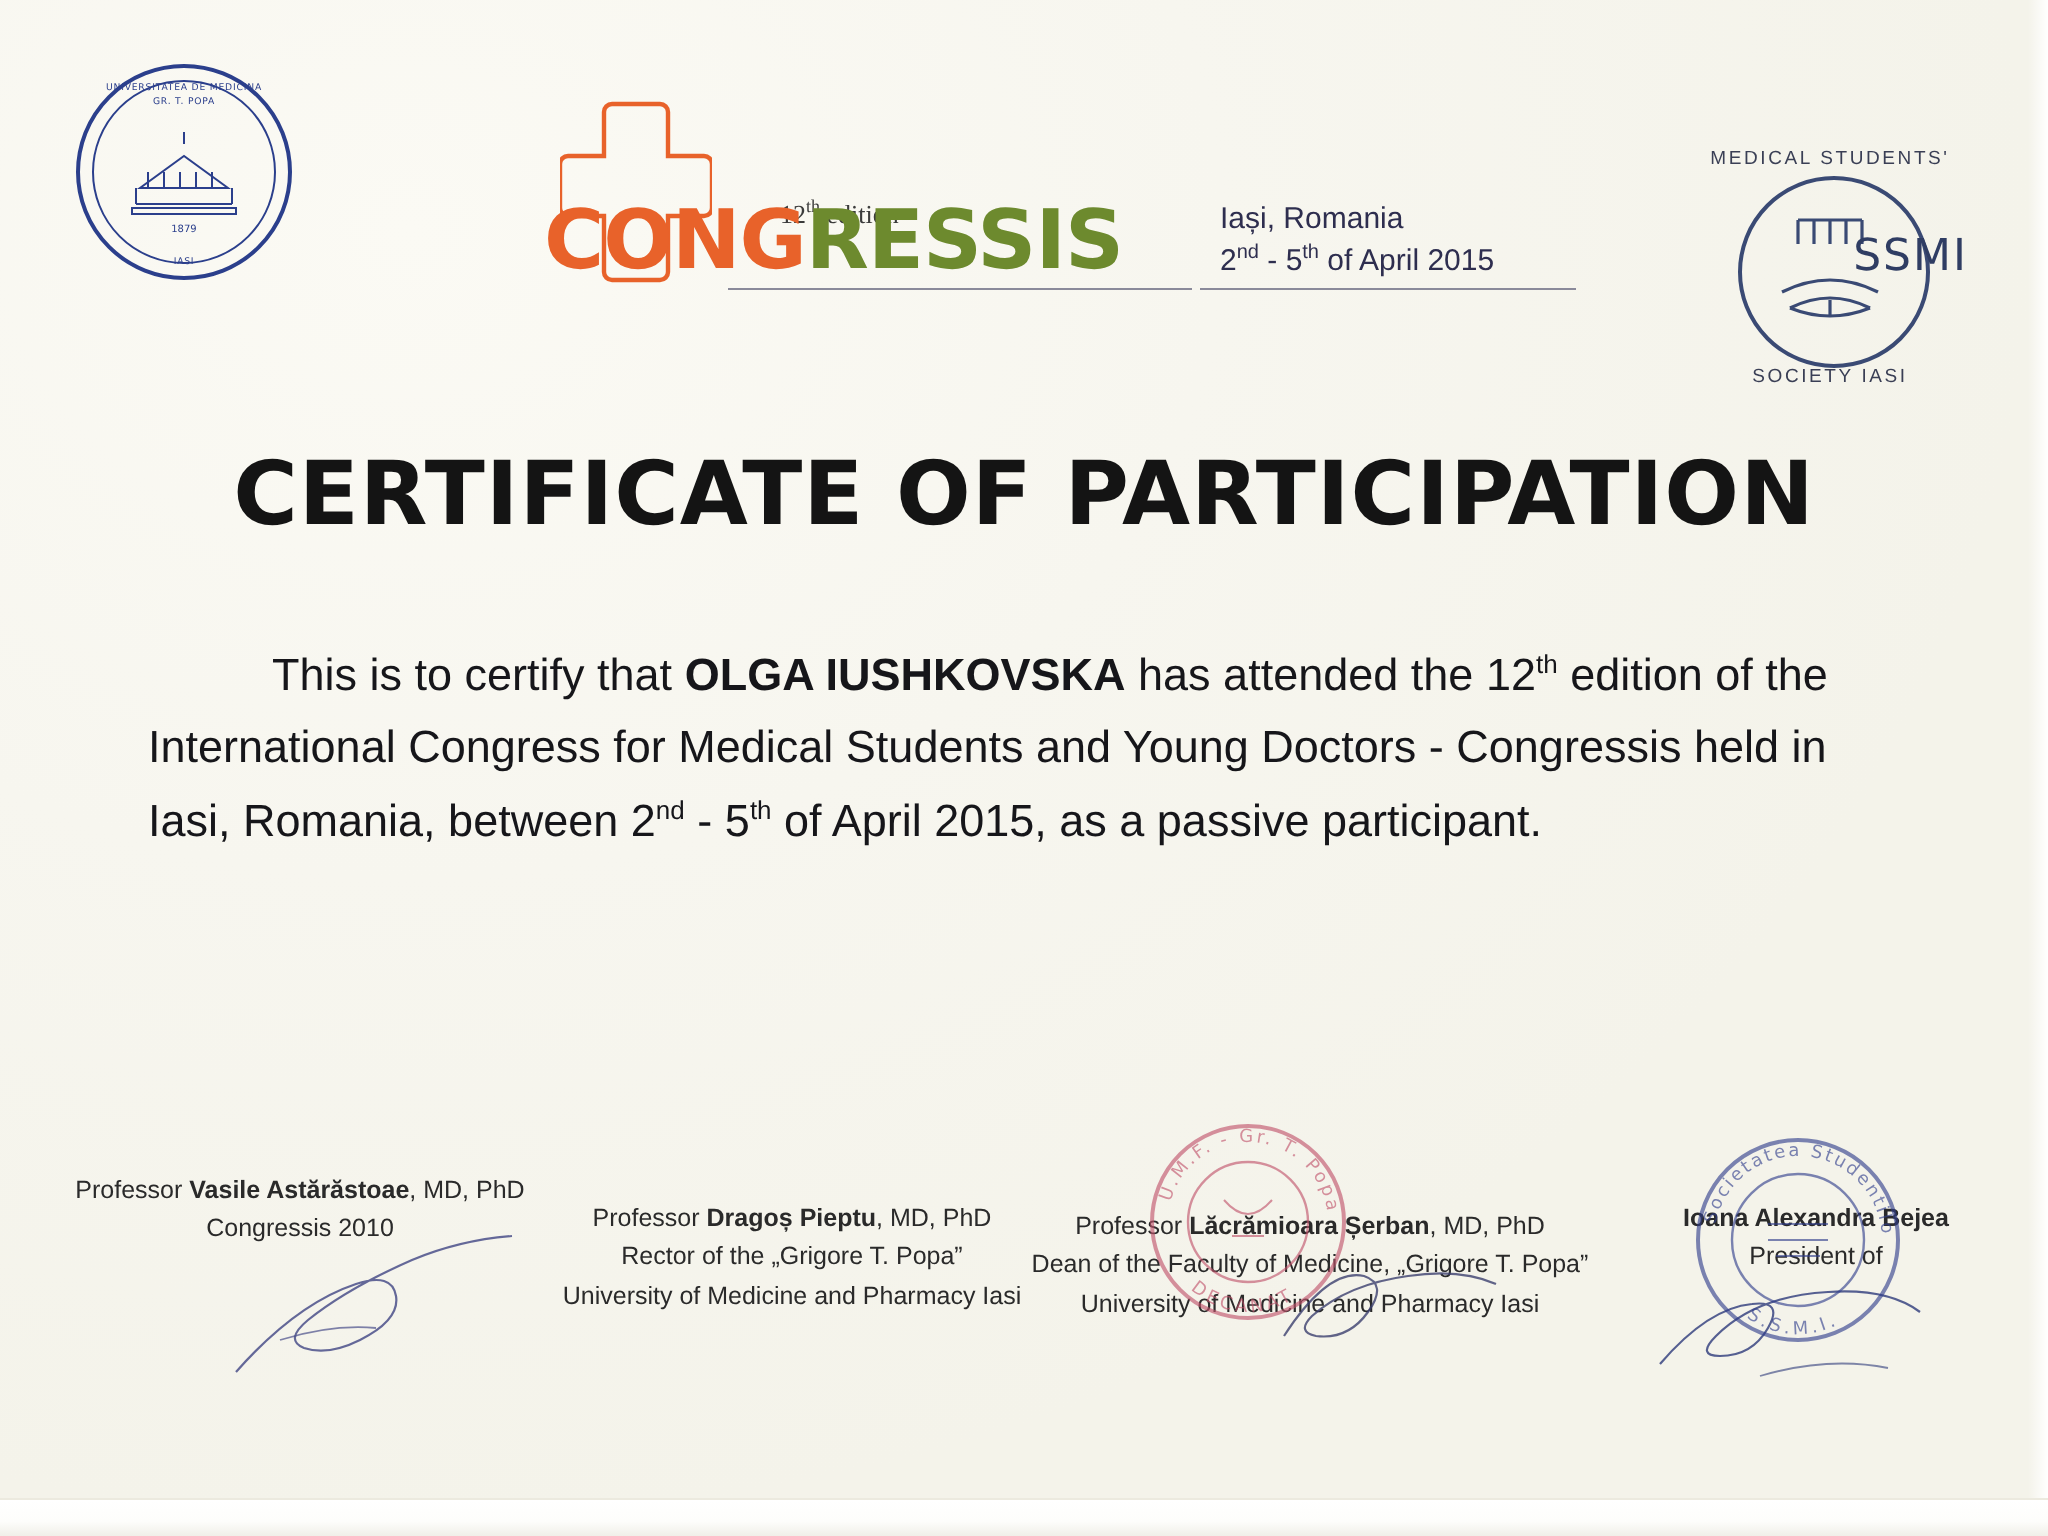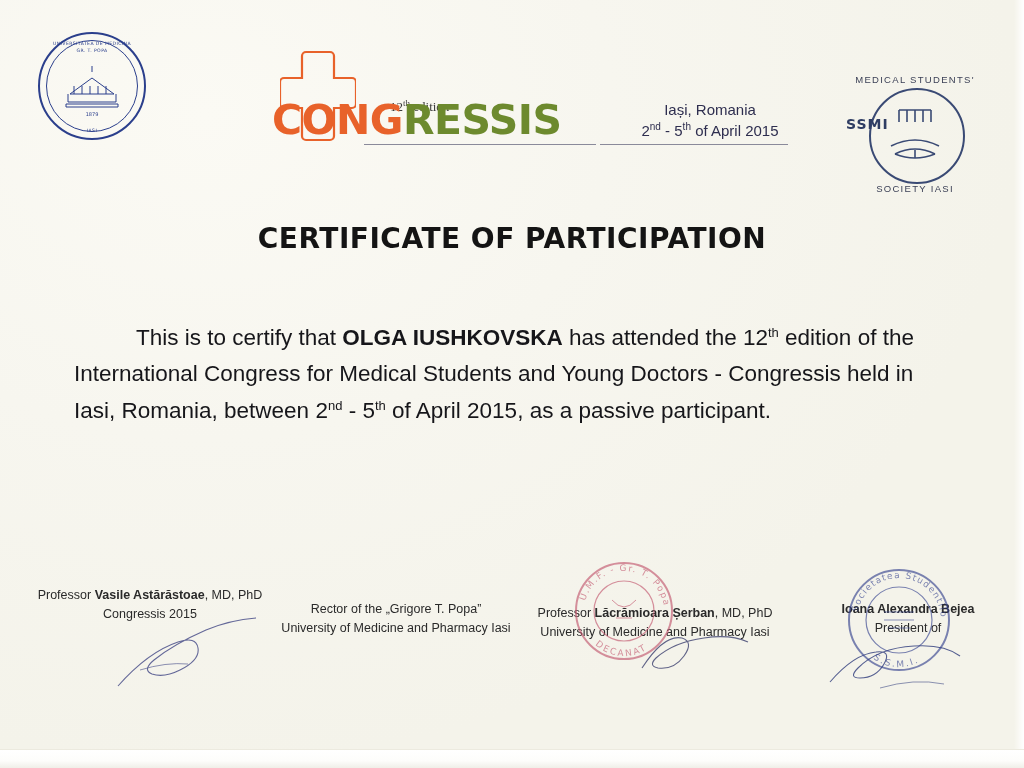--- a/index.html
+++ b/index.html
@@ -115,24 +115,23 @@
     position: absolute;
     left: 92px;
     top: 108px;
     font-size: 13.5px;
     color: #4a5e86;
     font-family: "Liberation Sans", sans-serif;
     white-space: nowrap;
   }
   .place {
     position: absolute;
-    left: 348px;
+    left: 338px;
     top: 60px;
     width: 180px;
-    text-align: center;
     font-size: 15px;
     color: #2e2e4f;
     line-height: 1.35;
   }
   .place .dates sup { font-size: 10px; }
   .rule-under-place {
     position: absolute;
     left: 328px;
     top: 104px;
     width: 188px;
@@ -178,38 +177,38 @@
     height: 92px;
     border: 2px solid #3a4a74;
     border-radius: 50%;
     background: transparent;
   }
   .ssmi .ssmi-text {
     position: absolute;
     left: 0;
     right: 0;
     top: 42px;
-    text-align: left;
-    font-size: 14px;
-    font-weight: bold;
+    text-align: right;
+    font-size: 22px;
+    font-weight: normal;
     letter-spacing: 1px;
     color: #2f3d63;
     font-family: "DejaVu Sans", sans-serif;
   }
   .ssmi svg.badge { position: absolute; left: 23px; top: 14px; }
 
   
   .title {
     position: absolute;
     top: 222px;
     left: 0;
     width: 1024px;
     text-align: center;
     font-family: "DejaVu Sans", sans-serif;
-    font-size: 28px;
+    font-size: 44px;
     font-weight: bold;
     letter-spacing: 0.5px;
     color: #141414;
   }
 
   
   .body-text {
     position: absolute;
     top: 320px;
     left: 74px;
@@ -353,30 +352,32 @@
     <span>-</span>
     <span>5</span><sup>th</sup>
     <span>of April 2015, as a passive</span>
     <span>participant.</span>
   </div>
 
   <div class="signatures">
 
     <div class="sig sig-1">
       <div><span>Professor</span> <b>Vasile Astărăstoae</b><span>, MD, PhD</span></div>
-      <div>Congressis 2015</div>
+      <div>Congressis 2010</div>
     </div>
 
     <div class="sig sig-2">
+      <div><span>Professor</span> <b>Dragoș Pieptu</b><span>, MD, PhD</span></div>
       <div>Rector of the „Grigore T. Popa”</div>
       <div>University of Medicine and Pharmacy Iasi</div>
     </div>
 
     <div class="sig sig-3">
       <div><span>Professor</span> <b>Lăcrămioara Șerban</b><span>, MD, PhD</span></div>
+      <div>Dean of the Faculty of Medicine, „Grigore T. Popa”</div>
       <div>University of Medicine and Pharmacy Iasi</div>
     </div>
 
     <div class="sig sig-4">
       <div><b>Ioana Alexandra Bejea</b></div>
       <div>President of</div>
     </div>
   </div>
 
   <svg class="scribble" style="left:110px; top:612px;" width="200" height="90" viewBox="0 0 200 90">

